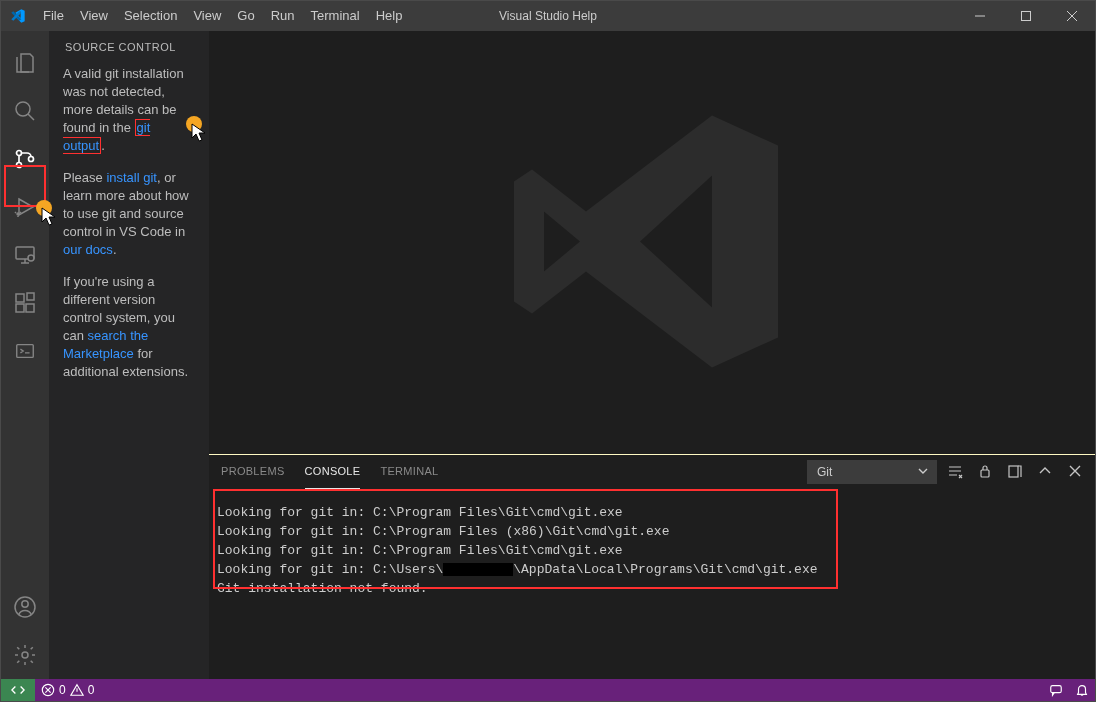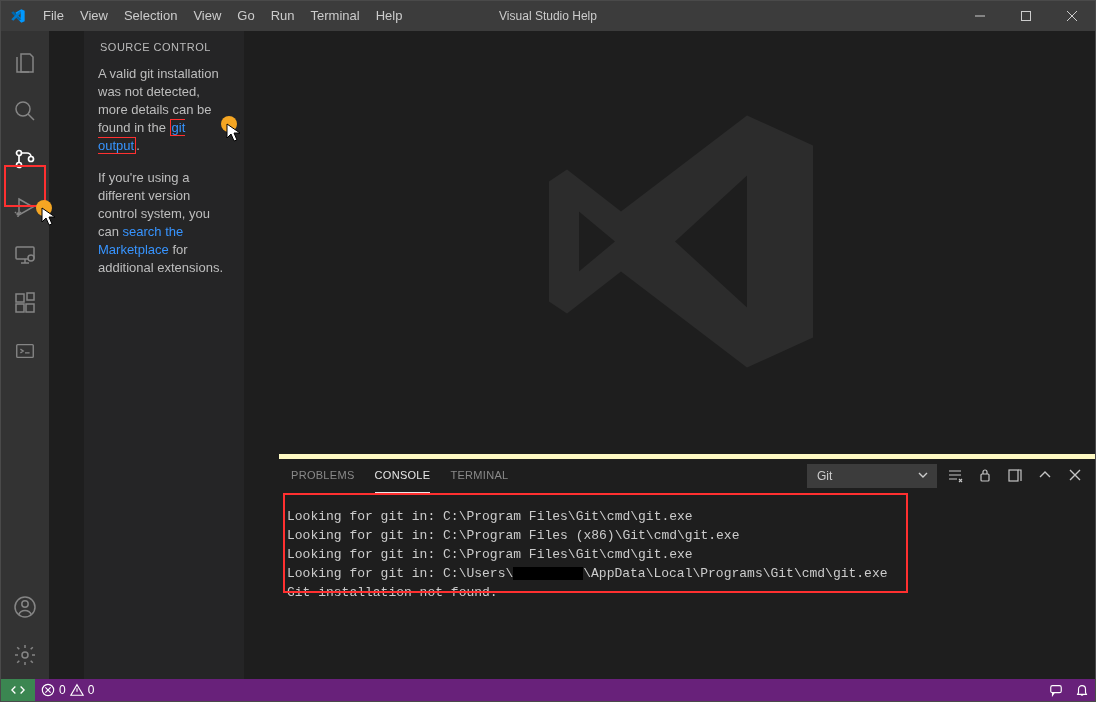--- a/index.html
+++ b/index.html
@@ -10,42 +10,42 @@
   .titlebar { height: 30px; background: #3c3c3c; display: flex; align-items: center; position: relative; }
   .titlebar .logo { width: 34px; display: flex; align-items: center; justify-content: center; }
   .menu { display: flex; align-items: center; }
   .menu-item { padding: 0 8px; line-height: 30px; color: #cccccc; cursor: default; }
   .title-center { position: absolute; left: 0; right: 0; text-align: center; line-height: 30px; color: #cccccc; pointer-events: none; font-size: 12px; }
   .window-controls { margin-left: auto; display: flex; z-index: 2; }
   .win-ctl { width: 46px; height: 30px; display: flex; align-items: center; justify-content: center; color: #cccccc; }
   .win-ctl svg { width: 10px; height: 10px; }
 
   
-  .body { flex: 1; display: flex; min-height: 0; gap: 35px; }
+  .body { flex: 1; display: flex; min-height: 0; }
   .activitybar { width: 48px; background: #333333; display: flex; flex-direction: column; align-items: center; padding-top: 8px; position: relative; }
   .activitybar .spacer { flex: 1; }
   .act-icon { width: 48px; height: 48px; display: flex; align-items: center; justify-content: center; color: #858585; position: relative; }
   .act-icon.active { color: #ffffff; }
   .act-icon svg { width: 24px; height: 24px; }
   .act-sm svg { width:22px; height:22px; }
   .red-box-icon { position: absolute; left: 3px; top: 134px; width: 42px; height: 42px; border: 2px solid #ff3030; pointer-events: none; }
 
   .sidebar { width: 160px; background: #252526; display: flex; flex-direction: column; }
   .sidebar-title { padding: 10px 16px 8px 16px; font-size: 11px; letter-spacing: 0.5px; color: #bbbbbb; }
   .sidebar-body { padding: 4px 14px 0 14px; font-size: 13px; line-height: 18px; color: #bdbdbd; position: relative; }
   .sidebar-body p { margin-bottom: 14px; }
   .link { color: #3794ff; cursor: pointer; }
   .link-box { border: 1.5px solid #ff3030; padding: 0 1px; }
 
   .editor-panel { flex: 1; display: flex; flex-direction: column; background: #1e1e1e; min-width: 0; }
   .editor { flex: 1; position: relative; }
   .watermark { position: absolute; left: 50%; top: 50%; transform: translate(-50%, -50%); opacity: 0.06; }
   .watermark svg { width: 300px; height: 300px; }
 
-  .panel { height: 225px; border-top: 5px solid #fef9c3; display: flex; flex-direction: column; background: #1e1e1e; }
+  .panel { height: 225px; border-top: 1px solid #fef9c3; display: flex; flex-direction: column; background: #1e1e1e; }
   .panel-tabs { height: 34px; display: flex; align-items: center; padding: 0 12px; }
   .panel-tab { font-size: 11px; color: #8a8a8a; margin-right: 20px; letter-spacing: 0.3px; cursor: default; line-height: 33px; height: 34px; }
   .panel-tab.active { color: #e7e7e7; border-bottom: 1px solid #e7e7e7; }
   .panel-spacer { flex: 1; }
   .panel-select { width: 130px; height: 24px; background: #3c3c3c; color: #cccccc; display: flex; align-items: center; padding: 0 8px 0 10px; font-size: 12px; margin-right: 10px; }
   .panel-select .chev { margin-left: auto; }
   .panel-actions { display: flex; align-items: center; gap: 14px; color: #c5c5c5; }
   .panel-actions svg { width: 16px; height: 16px; }
   .panel-output { flex: 1; padding: 14px 8px; font-family: Consolas, "Courier New", monospace; font-size: 13px; line-height: 19px; color: #cccccc; position: relative; }
   .output-redbox { position: absolute; left: 4px; top: 0px; width: 625px; height: 100px; border: 2px solid #ff3030; pointer-events: none; }
@@ -177,20 +177,23 @@
     </div>
   </div>
 
   <div class="sidebar">
     <div class="sidebar-title">SOURCE CONTROL</div>
     <div class="sidebar-body">
       <p>
         <span>A valid git installation was not detected, more details can be found in the </span><span class="link link-box">git output</span><span>.</span>
       </p>
       <p>
+        <span>Please </span><span class="link">install git</span><span>, or learn more about how to use git and source control in VS Code in </span><span class="link">our docs</span><span>.</span>
+      </p>
+      <p>
         <span>If you're using a different version control system, you can </span><span class="link">search the Marketplace</span><span> for additional extensions.</span>
       </p>
 
       <div class="cursor-dot" style="left:137px; top:55px;"></div>
       <div class="cursor-ptr" style="left:142px; top:62px;">
         <svg width="16" height="20" viewBox="0 0 16 20">
             <path d="M1 1l0 14 4-4 3 7 3-1-3-7 6 0z" fill="#fff" stroke="#000" stroke-width="1"></path>
           </svg>
       </div>
     </div>

